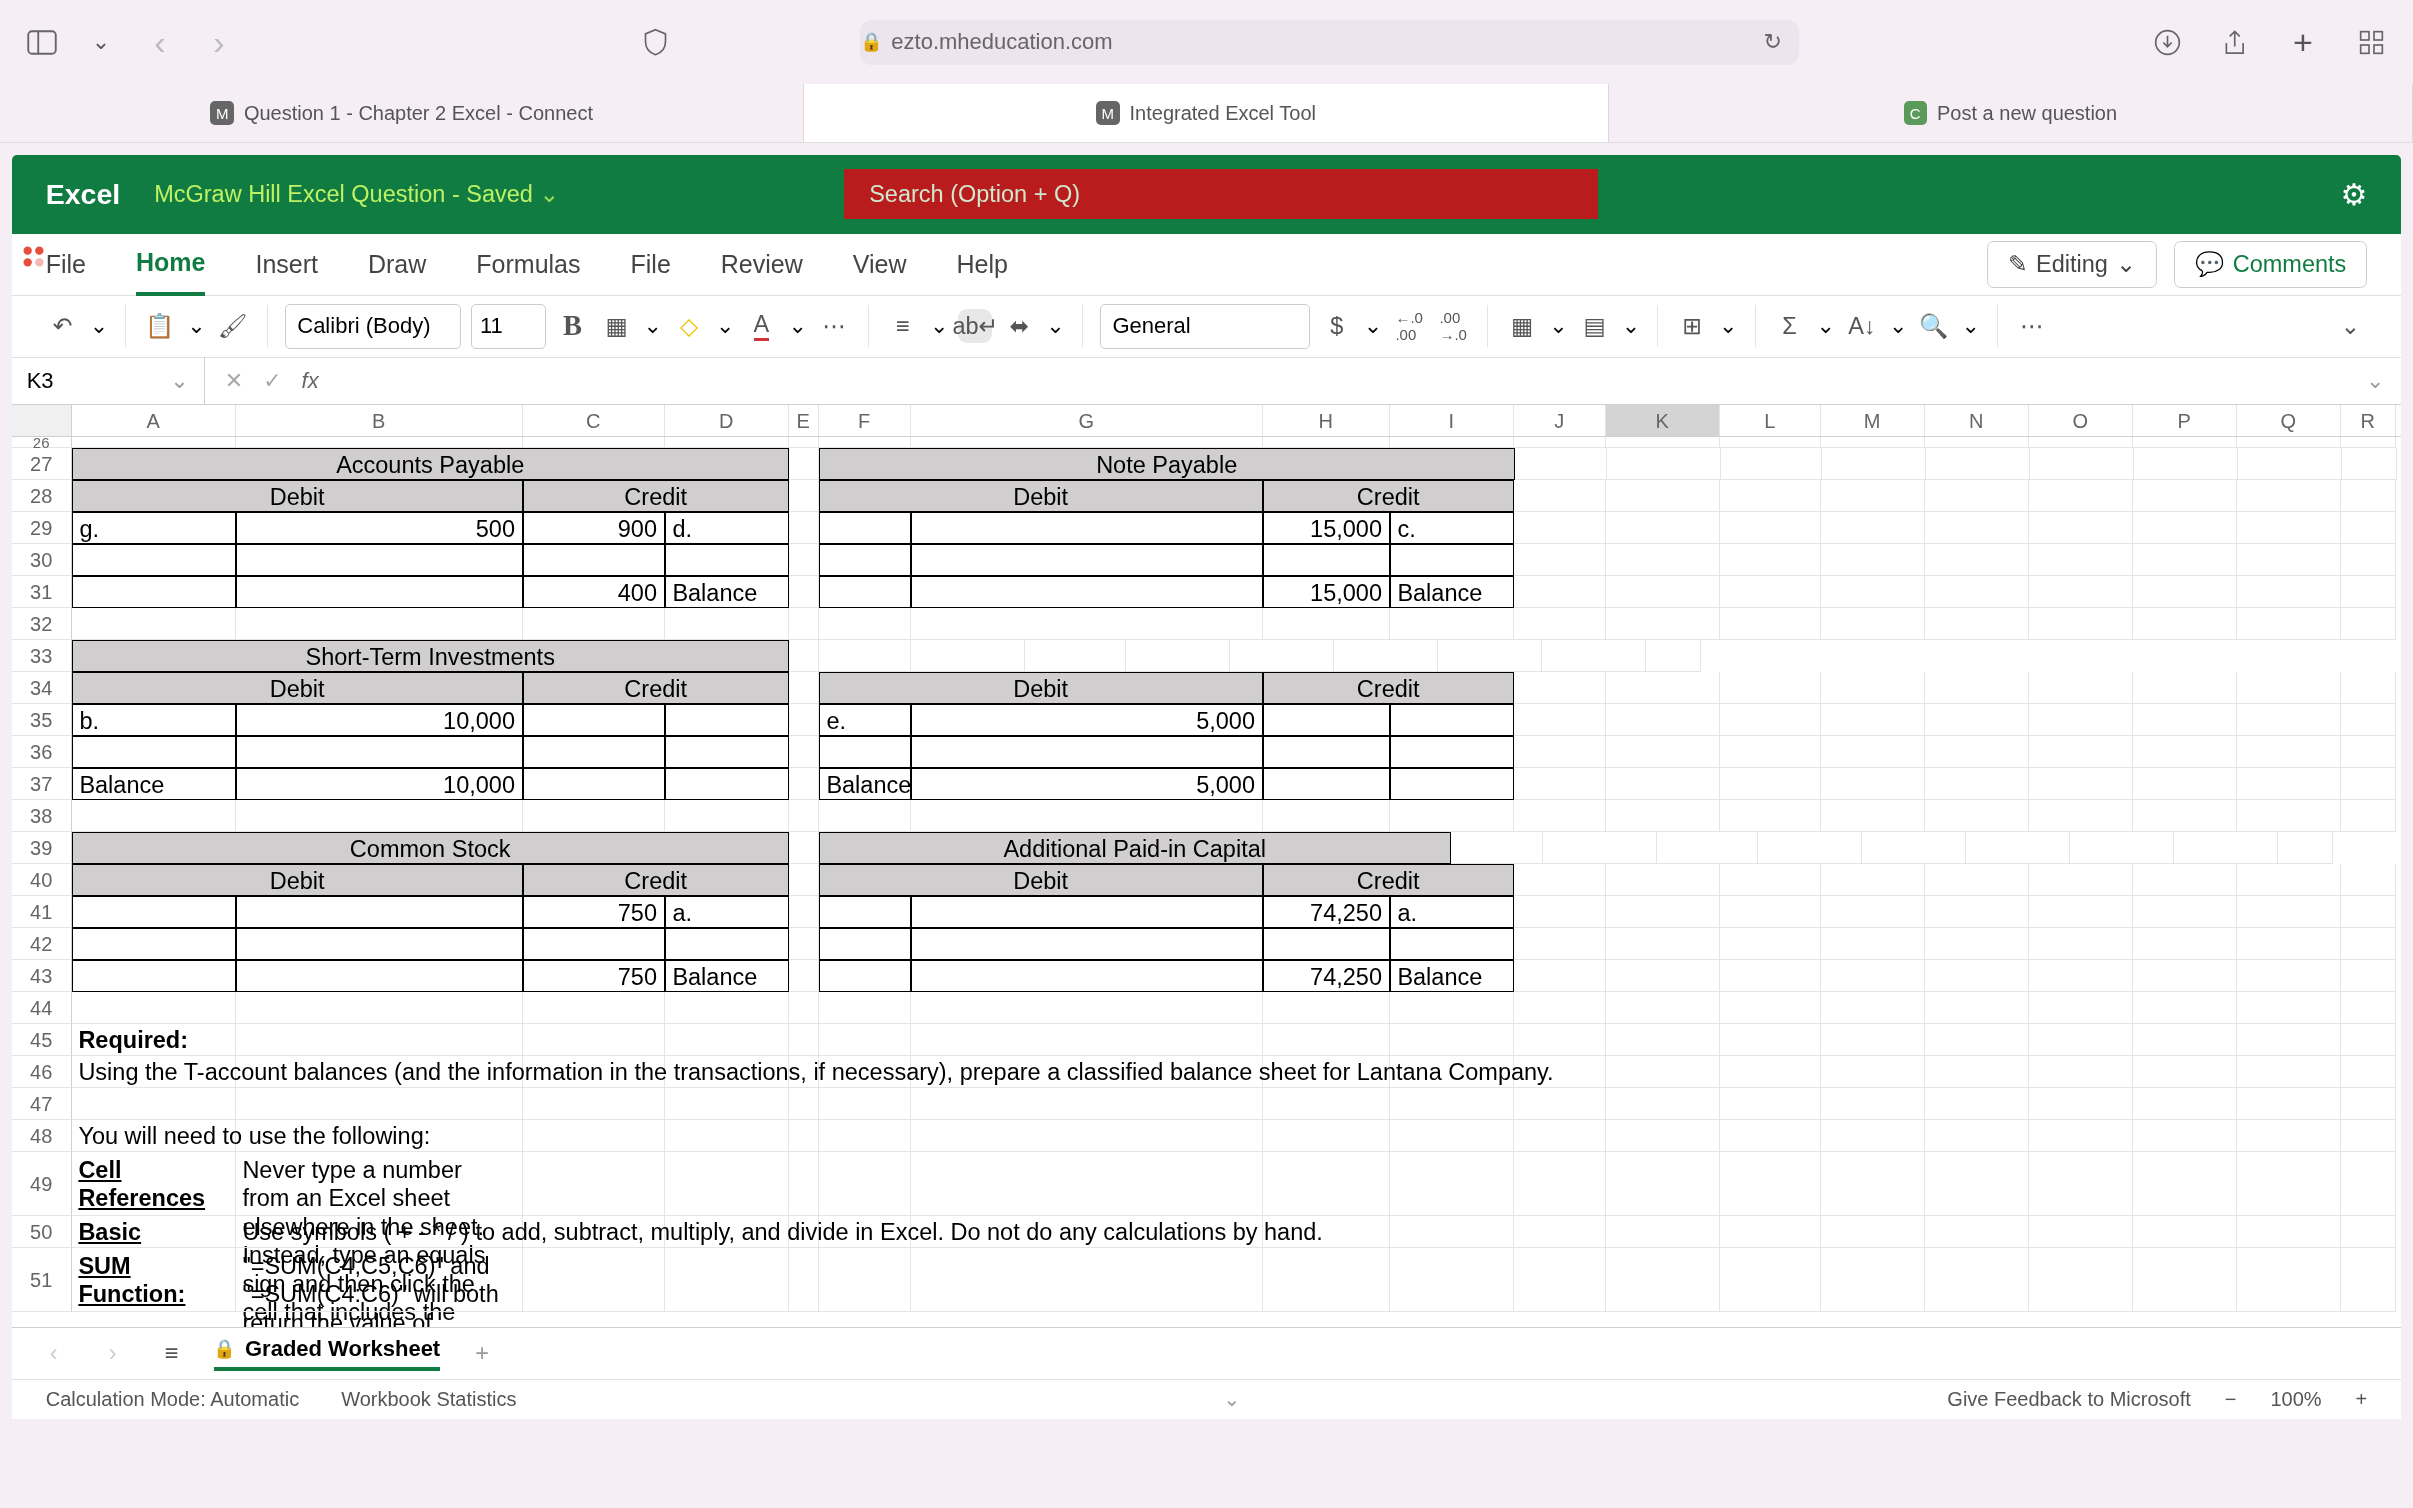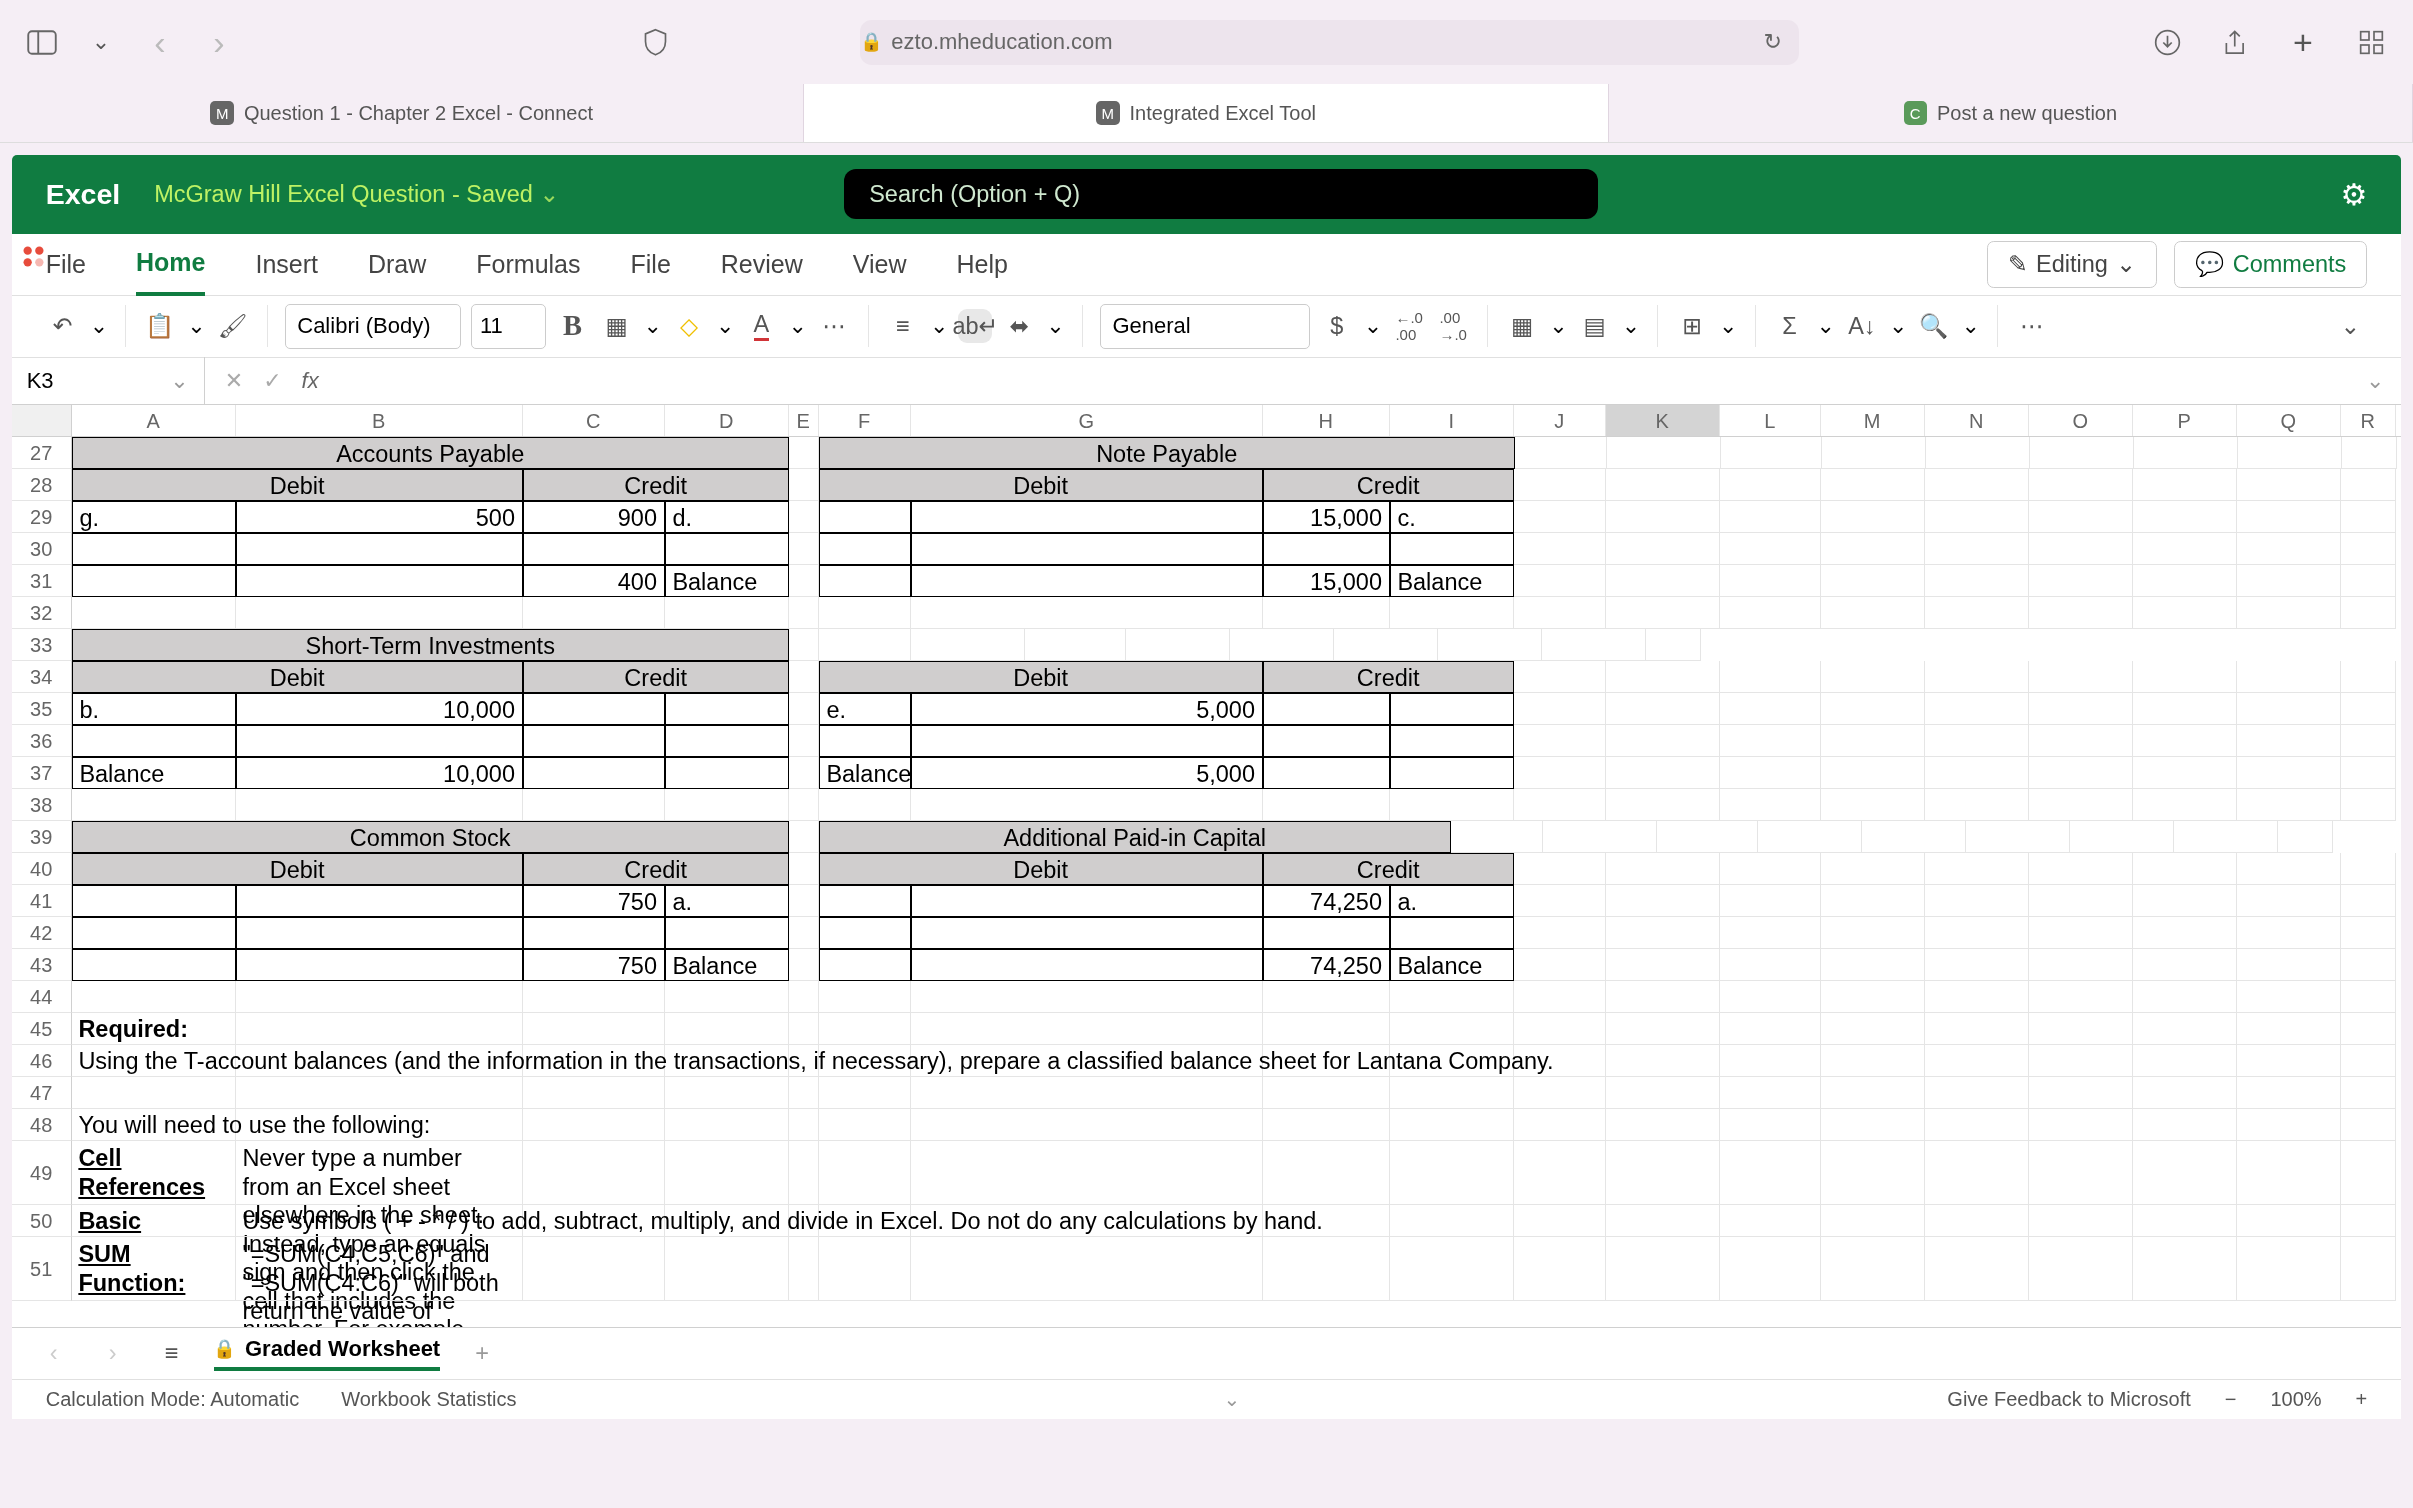--- a/index.html
+++ b/index.html
@@ -17,21 +17,21 @@
 .tab-icon { width: 23.5px; height: 23.5px; border-radius: 5px; display: inline-flex; align-items: center; justify-content: center; font-size: 15px; color: #fff; }
 .tab-icon.m { background: #666; }
 .tab-icon.c { background: #5a9a5a; }
 .logo-sq { width: 25px; height: 25px; position: absolute; left: 21px; top: 101px; }
 
 
 .excel-wrap { margin: 0 11.7px; border-radius: 5px 5px 0 0; overflow: hidden; }
 .excel-header { background: #107c41; height: 79px; display: flex; align-items: center; padding: 0 34px; color: #fff; gap: 34px; }
 .excel-title { font-size: 28.5px; font-weight: 600; }
 .excel-doc { font-size: 23.5px; color: #bef264; }
-.excel-search { width: 754px; height: 50px; background: #000000; border-radius: 12px; display: flex; align-items: center; padding: 0 25px; color: #cfe8cf; font-size: 23.5px; margin-left: 251px; }
+.excel-search { width: 754px; height: 50px; background: #b91c1c; border-radius: 0; display: flex; align-items: center; padding: 0 25px; color: #cfe8cf; font-size: 23.5px; margin-left: 251px; }
 .excel-gear { margin-left: auto; font-size: 30px; }
 
 
 .ribbon-tabs { background: #fff; height: 62px; display: flex; align-items: center; padding: 0 34px; gap: 50px; font-size: 25px; color: #444; border-bottom: 0.8px solid #e0e0e0; }
 .ribbon-tab { padding: 15px 0; cursor: pointer; }
 .ribbon-tab.active { border-bottom: 4.2px solid #107c41; color: #107c41; font-weight: 600; }
 .ribbon-right { margin-left: auto; display: flex; gap: 17px; }
 .editing-btn { border: 0.8px solid #ccc; border-radius: 6.7px; padding: 8.4px 20px; display: flex; align-items: center; gap: 8.4px; font-size: 23.5px; }
 .comments-btn { border: 0.8px solid #ccc; border-radius: 6.7px; padding: 8.4px 20px; display: flex; align-items: center; gap: 8.4px; font-size: 23.5px; color: #107c41; }
 
@@ -286,20 +286,41 @@
     <div class="col-h cK sel">K</div>
     <div class="col-h cL">L</div>
     <div class="col-h cM">M</div>
     <div class="col-h cN">N</div>
     <div class="col-h cO">O</div>
     <div class="col-h cP">P</div>
     <div class="col-h cQ">Q</div>
     <div class="col-h cR">R</div>
   </div>
   <div class="rows" id="rows">
+        <div class="row" style="height: 11.7px;">
+          <div class="row-h" style="line-height: 11.7px; font-size: 15px;">26</div>
+          <div class="cell cA"></div>
+          <div class="cell cB"></div>
+          <div class="cell cC"></div>
+          <div class="cell cD"></div>
+          <div class="cell cE"></div>
+          <div class="cell cF"></div>
+          <div class="cell cG"></div>
+          <div class="cell cH"></div>
+          <div class="cell cI"></div>
+          <div class="cell cJ"></div>
+          <div class="cell cK"></div>
+          <div class="cell cL"></div>
+          <div class="cell cM"></div>
+          <div class="cell cN"></div>
+          <div class="cell cO"></div>
+          <div class="cell cP"></div>
+          <div class="cell cQ"></div>
+          <div class="cell cR"></div>
+        </div>
         <div class="row">
           <div class="row-h">27</div>
           <div class="cell cB t-header t-merge" style="width: 717px;">Accounts Payable</div>
           <div class="cell cE"></div>
           <div class="cell cG t-header t-merge" style="width: 696px;">Note Payable</div>
           <div class="cell cJ"></div>
           <div class="cell cK"></div>
           <div class="cell cL"></div>
           <div class="cell cM"></div>
           <div class="cell cN"></div>

